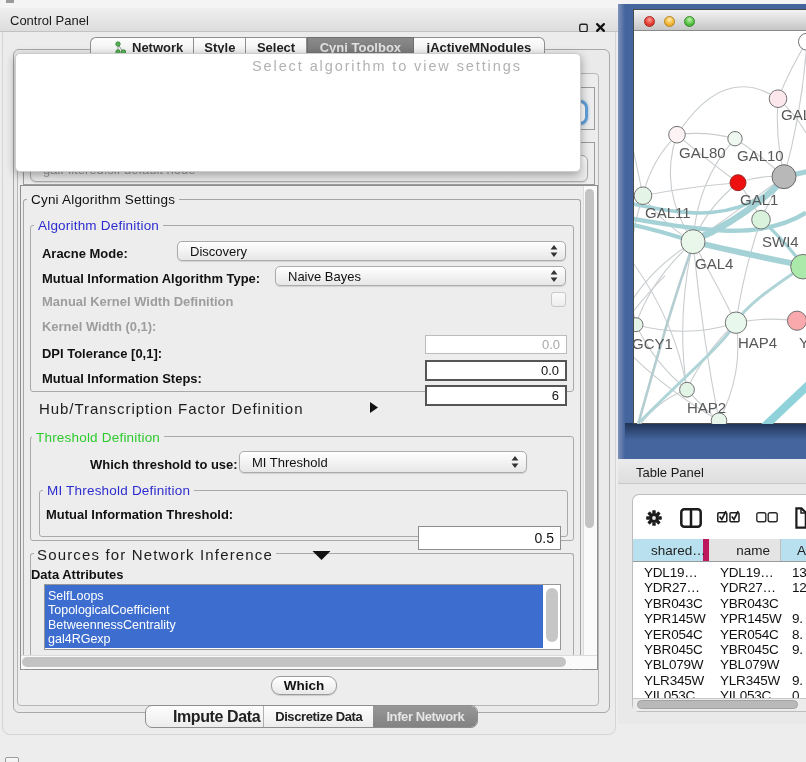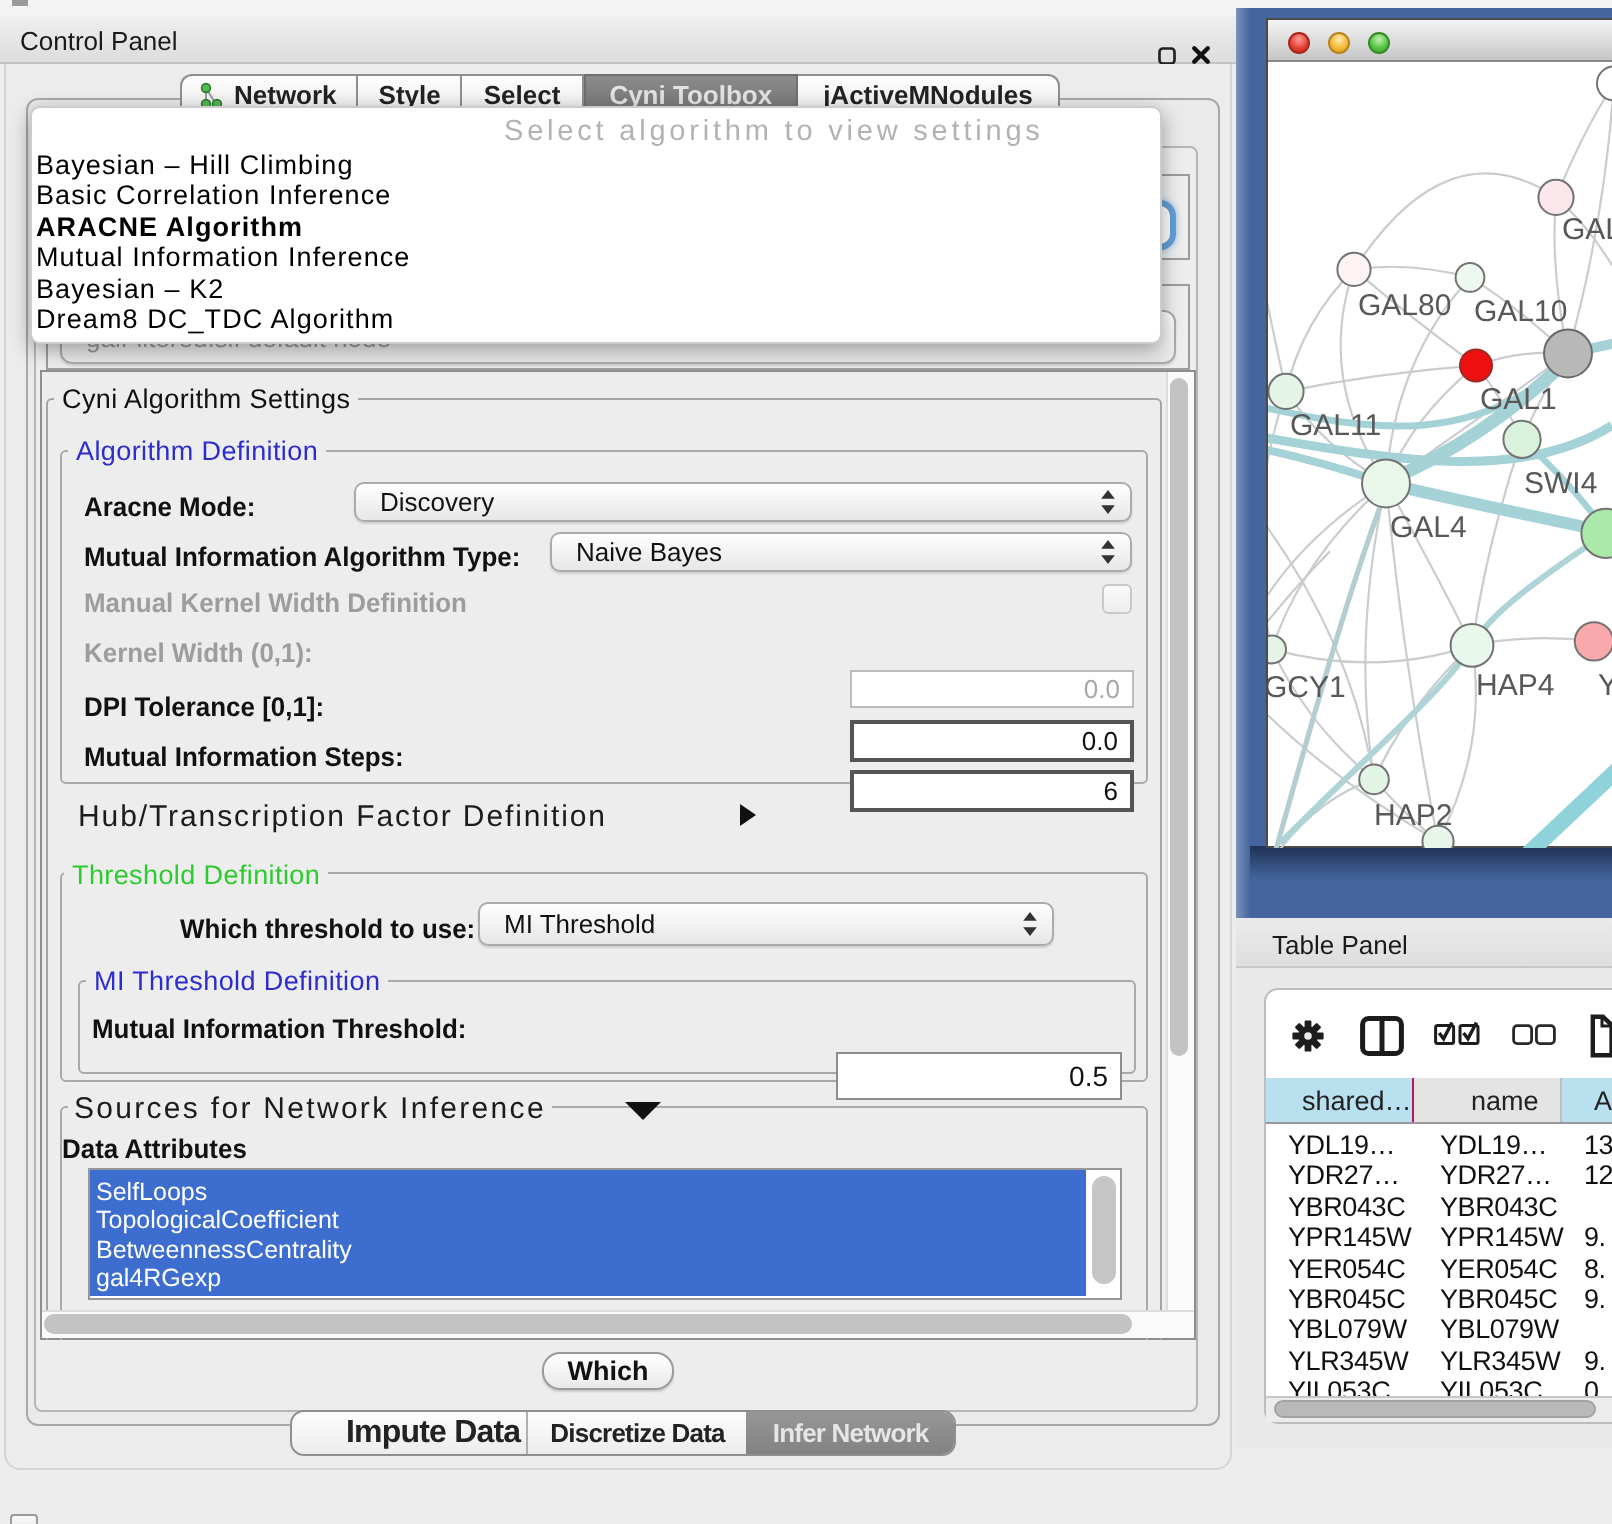--- a/index.html
+++ b/index.html
@@ -37,21 +37,21 @@
   <svg class="abs" style="left:595px;top:14px;" width="11" height="11" viewBox="0 0 13 12">
     <path d="M2.5 2 L10.5 10 M10.5 2 L2.5 10" stroke="#111" stroke-width="2.6" stroke-linecap="round"></path>
   </svg>
 </div>
 
 <div class="abs" style="left:2px;top:32px;width:614px;height:703px;background:#ececec;border:1px solid #d5d5d5;border-top:none;border-radius:0 0 8px 8px;"></div>
 
 <div class="abs" style="left:13px;top:49px;width:597px;height:664px;background:#eaeaea;border:1px solid #a8a8a8;border-radius:6px;"></div>
 
 <div class="abs" style="left:90px;top:37px;height:21px;display:flex;">
-  <div style="height:21px;border:1px solid #8f8f8f;border-right:none;border-radius:6px 0 0 0;background:linear-gradient(#fdfdfd,#ececec);display:flex;align-items:center;padding:0 10px 0 8px;">
+  <div style="height:21px;border:1px solid #8f8f8f;border-right:none;border-radius:6px 0 0 0;background:linear-gradient(#fdfdfd,#ececec);display:flex;align-items:center;padding:0 10px 0 23px;">
     <svg width="13" height="14" viewBox="0 0 13 14" style="margin-right:5px;">
       <path d="M4 3.5 L4 10.5 M4.5 4 L9 11" stroke="#9a9a9a" stroke-width="1"></path>
       <circle cx="4" cy="3" r="2.2" fill="#55b855" stroke="#2c7a2c" stroke-width="0.8"></circle>
       <circle cx="4" cy="11" r="2.2" fill="#55b855" stroke="#2c7a2c" stroke-width="0.8"></circle>
       <circle cx="9.5" cy="11" r="2.2" fill="#55b855" stroke="#2c7a2c" stroke-width="0.8"></circle>
     </svg>
     <span style="font-size:13px;font-weight:bold;color:#222;">Network</span>
   </div>
   <div style="height:21px;border:1px solid #8f8f8f;border-right:none;background:linear-gradient(#fdfdfd,#ececec);display:flex;align-items:center;padding:0 10px;">
     <span style="font-size:13px;font-weight:bold;color:#222;">Style</span>
@@ -155,28 +155,20 @@
   <div style="display:flex;align-items:center;padding:0 11px;">
       <span style="font-size:13px;font-weight:bold;letter-spacing:-0.4px;color:#222;">Discretize Data</span>
     </div>
   <div style="display:flex;align-items:center;padding:0 13px;background:linear-gradient(#979797,#828282);text-align:right;">
       <span style="font-size:13px;font-weight:bold;letter-spacing:-0.4px;color:#e6e6e6;">Infer Network</span>
     </div>
 </div>
 
 <div class="abs" style="left:15px;top:53px;width:566px;height:119px;background:#fff;border:1px solid #cccccc;border-radius:5px;box-shadow:0 3px 10px rgba(0,0,0,0.35);">
   <div style="position:absolute;left:236px;top:4px;font-size:14.5px;color:#b2b2b2;letter-spacing:1.9px;">Select algorithm to view settings</div>
-  <div style="position:absolute;left:2px;top:21px;font-size:13.5px;color:#000;line-height:15.4px;letter-spacing:0.55px;white-space:nowrap;">
-    Bayesian – Hill Climbing<br>
-    Basic Correlation Inference<br>
-    <b>ARACNE Algorithm</b><br>
-    Mutual Information Inference<br>
-    Bayesian – K2<br>
-    Dream8 DC_TDC Algorithm
-  </div>
 </div>
 
 <div class="abs" style="left:625px;top:423px;width:181px;height:17px;background:linear-gradient(rgba(20,33,60,0.75),rgba(68,101,158,0));"></div>
 <div class="abs" style="left:633px;top:9px;width:173px;height:415px;border:1px solid #4a4a4a;border-right:none;background:#fff;">
   <div class="abs" style="left:0;top:0;width:173px;height:21px;background:linear-gradient(#f4f4f4,#c6c6c6);border-bottom:1px solid #8a8a8a;">
     <div class="abs" style="left:10px;top:5.5px;width:11px;height:11px;border-radius:50%;background:radial-gradient(circle at 50% 30%,#ff9d96,#e33b30 60%,#c42d23);border:0.5px solid #a8251d;"></div>
     <div class="abs" style="left:30px;top:5.5px;width:11px;height:11px;border-radius:50%;background:radial-gradient(circle at 50% 30%,#ffeab0,#f2b632 60%,#d89b22);border:0.5px solid #b8831a;"></div>
     <div class="abs" style="left:50px;top:5.5px;width:11px;height:11px;border-radius:50%;background:radial-gradient(circle at 50% 30%,#c0f2ae,#53bf41 60%,#3da52e);border:0.5px solid #338c26;"></div>
   </div>
   <div class="abs" style="left:0;top:22px;width:172px;height:392px;overflow:hidden;">
@@ -302,21 +294,21 @@
 <svg class="abs" style="left:756px;top:512px;" width="22" height="11" viewBox="0 0 22 11">
   <rect x="0.8" y="0.8" width="9" height="9" rx="1.8" fill="none" stroke="#2a2a2a" stroke-width="1.4"></rect>
   <rect x="12.2" y="0.8" width="9" height="9" rx="1.8" fill="none" stroke="#2a2a2a" stroke-width="1.4"></rect>
 </svg>
 <svg class="abs" style="left:795px;top:507px;" width="11" height="22" viewBox="0 0 11 22">
   <path d="M1.4 1.4 L6.5 1.4 L10.8 5.5 L10.8 20.6 L1.4 20.6 Z" fill="none" stroke="#1c1c1c" stroke-width="2.2"></path>
   <path d="M6 1.4 L6 6 L11 6" fill="none" stroke="#1c1c1c" stroke-width="1.5"></path>
 </svg>
 
 <div class="abs" style="left:633px;top:539px;width:173px;height:23px;border-bottom:1px solid #999;display:flex;">
-  <div style="width:75.5px;background:#b9e0ee;border-right:1px solid #be185d;text-align:center;text-indent:18px;font-size:13.5px;color:#222;line-height:23px;">shared…</div>
+  <div style="width:75.5px;background:#b9e0ee;border-right:6px solid #be185d;text-align:center;text-indent:18px;font-size:13.5px;color:#222;line-height:23px;">shared…</div>
   <div style="width:76px;background:#e4e4e4;border-right:1px solid #bdbdbd;text-align:center;text-indent:18px;font-size:13.5px;color:#222;line-height:23px;">name</div>
   <div style="flex:1;background:#b9e0ee;font-size:13.5px;color:#222;line-height:23px;padding-left:16px;">A</div>
 </div>
 
 <div class="abs" style="left:633px;top:562px;width:173px;height:136px;overflow:hidden;background:#fff;font-size:13.5px;letter-spacing:-0.2px;color:#111;padding-left:36px;">
   <div style="position:absolute;left:11px;top:3px;line-height:15.4px;white-space:pre;">YDL19…
 YDR27…
 YBR043C
 YPR145W
 YER054C

